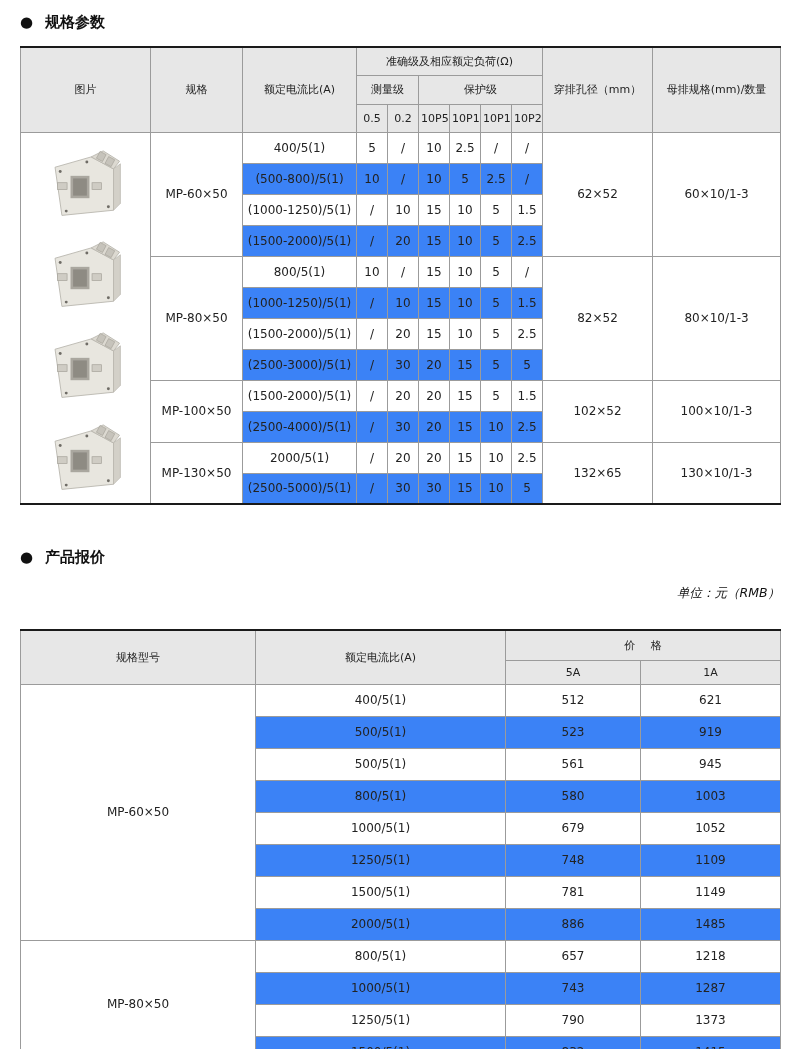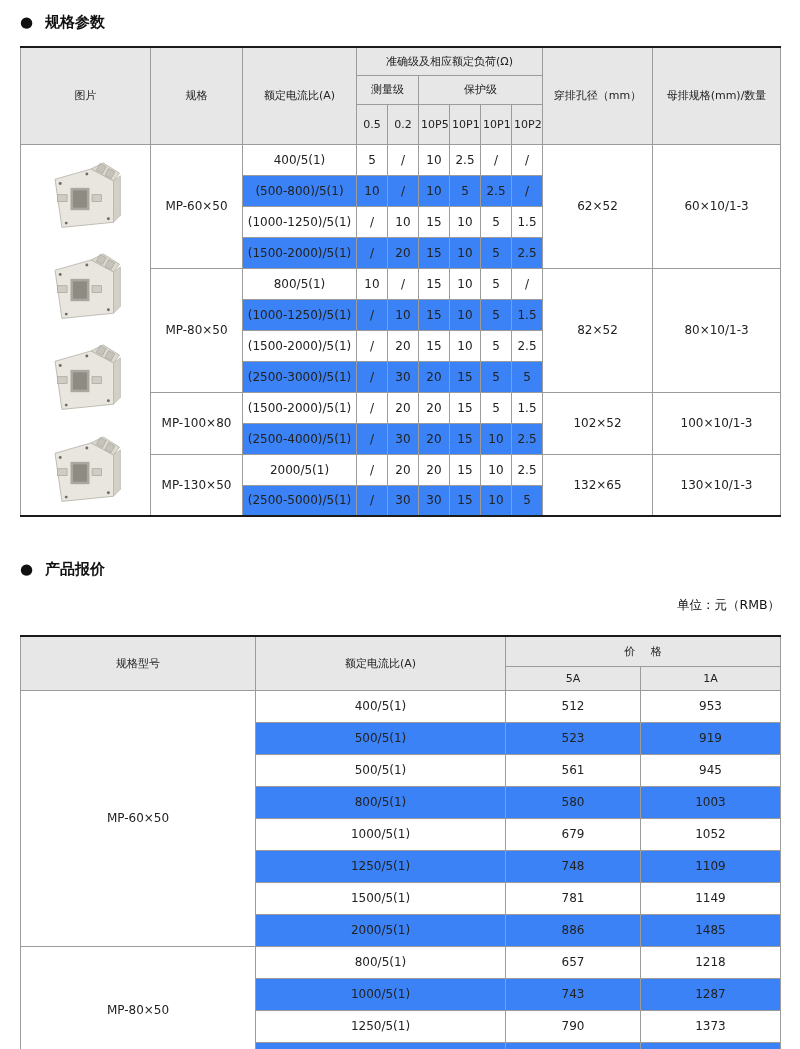--- a/index.html
+++ b/index.html
@@ -28,38 +28,38 @@
     font-size:12px; font-weight:normal;
     text-align:center; vertical-align:middle;
     padding:0 2px; overflow:hidden;
     background:#ffffff;
   }
   thead th { background:#e7e7e7; font-size:11px; }
 
   
   .spec-table thead tr.h1 th { height:28px; }
   .spec-table thead tr.h2 th { height:29px; }
-  .spec-table thead tr.h3 th { height:40px;text-align:center; }
+  .spec-table thead tr.h3 th { height:28px;text-align:center; }
   .spec-table tbody td { height:31px; }
   td.alt { background:#3b82f6; }
   td.merged { background:#ffffff;text-align:center; }
 
   .photo-cell { padding:4px 2px; }
   .photo-stack {
     display:flex; flex-direction:column;
     justify-content:space-between; align-items:center;
     height:362px;
   }
   .photo-wrap { width:96px; height:88px; display:flex; align-items:center; justify-content:center; }
 
   
   .price-block { margin-top:40px; }
   .unit-note {
     text-align:right; font-size:12.5px; color:#111;
-    margin:16px 0 20px 0; height:18px;
+    margin:16px 0 26px 0; height:18px;font-style:italic;
   }
   .price-table thead tr.h1 th { height:30px; }
   .price-table thead tr.h2 th { height:24px; }
   .price-table tbody td { height:32px; }
   .price-spread { letter-spacing:6px; text-indent:6px; }
 </style>
 </head>
 <body>
 
 <div class="page">
@@ -250,21 +250,21 @@
         <tr>
           <td class="alt">(2500-3000)/5(1)</td>
           <td class="alt">/</td>
           <td class="alt">30</td>
           <td class="alt">20</td>
           <td class="alt">15</td>
           <td class="alt">5</td>
           <td class="alt">5</td>
         </tr>
         <tr>
-          <td rowspan="2" class="merged">MP-100×80</td>
+          <td rowspan="2" class="merged">MP-100×50</td>
           <td>(1500-2000)/5(1)</td>
           <td>/</td>
           <td>20</td>
           <td>20</td>
           <td>15</td>
           <td>5</td>
           <td>1.5</td>
           <td rowspan="2" class="merged">102×52</td>
           <td rowspan="2" class="merged">100×10/1-3</td>
         </tr>
@@ -324,21 +324,21 @@
         <tr class="h2">
           <th>5A</th>
           <th>1A</th>
         </tr>
       </thead>
       <tbody id="price-tbody">
           <tr>
             <td rowspan="8" class="merged">MP-60×50</td>
             <td>400/5(1)</td>
             <td>512</td>
-            <td>953</td>
+            <td>621</td>
           </tr>
           <tr>
             <td class="alt">500/5(1)</td>
             <td class="alt">523</td>
             <td class="alt">919</td>
           </tr>
           <tr>
             <td>500/5(1)</td>
             <td>561</td>
             <td>945</td>

